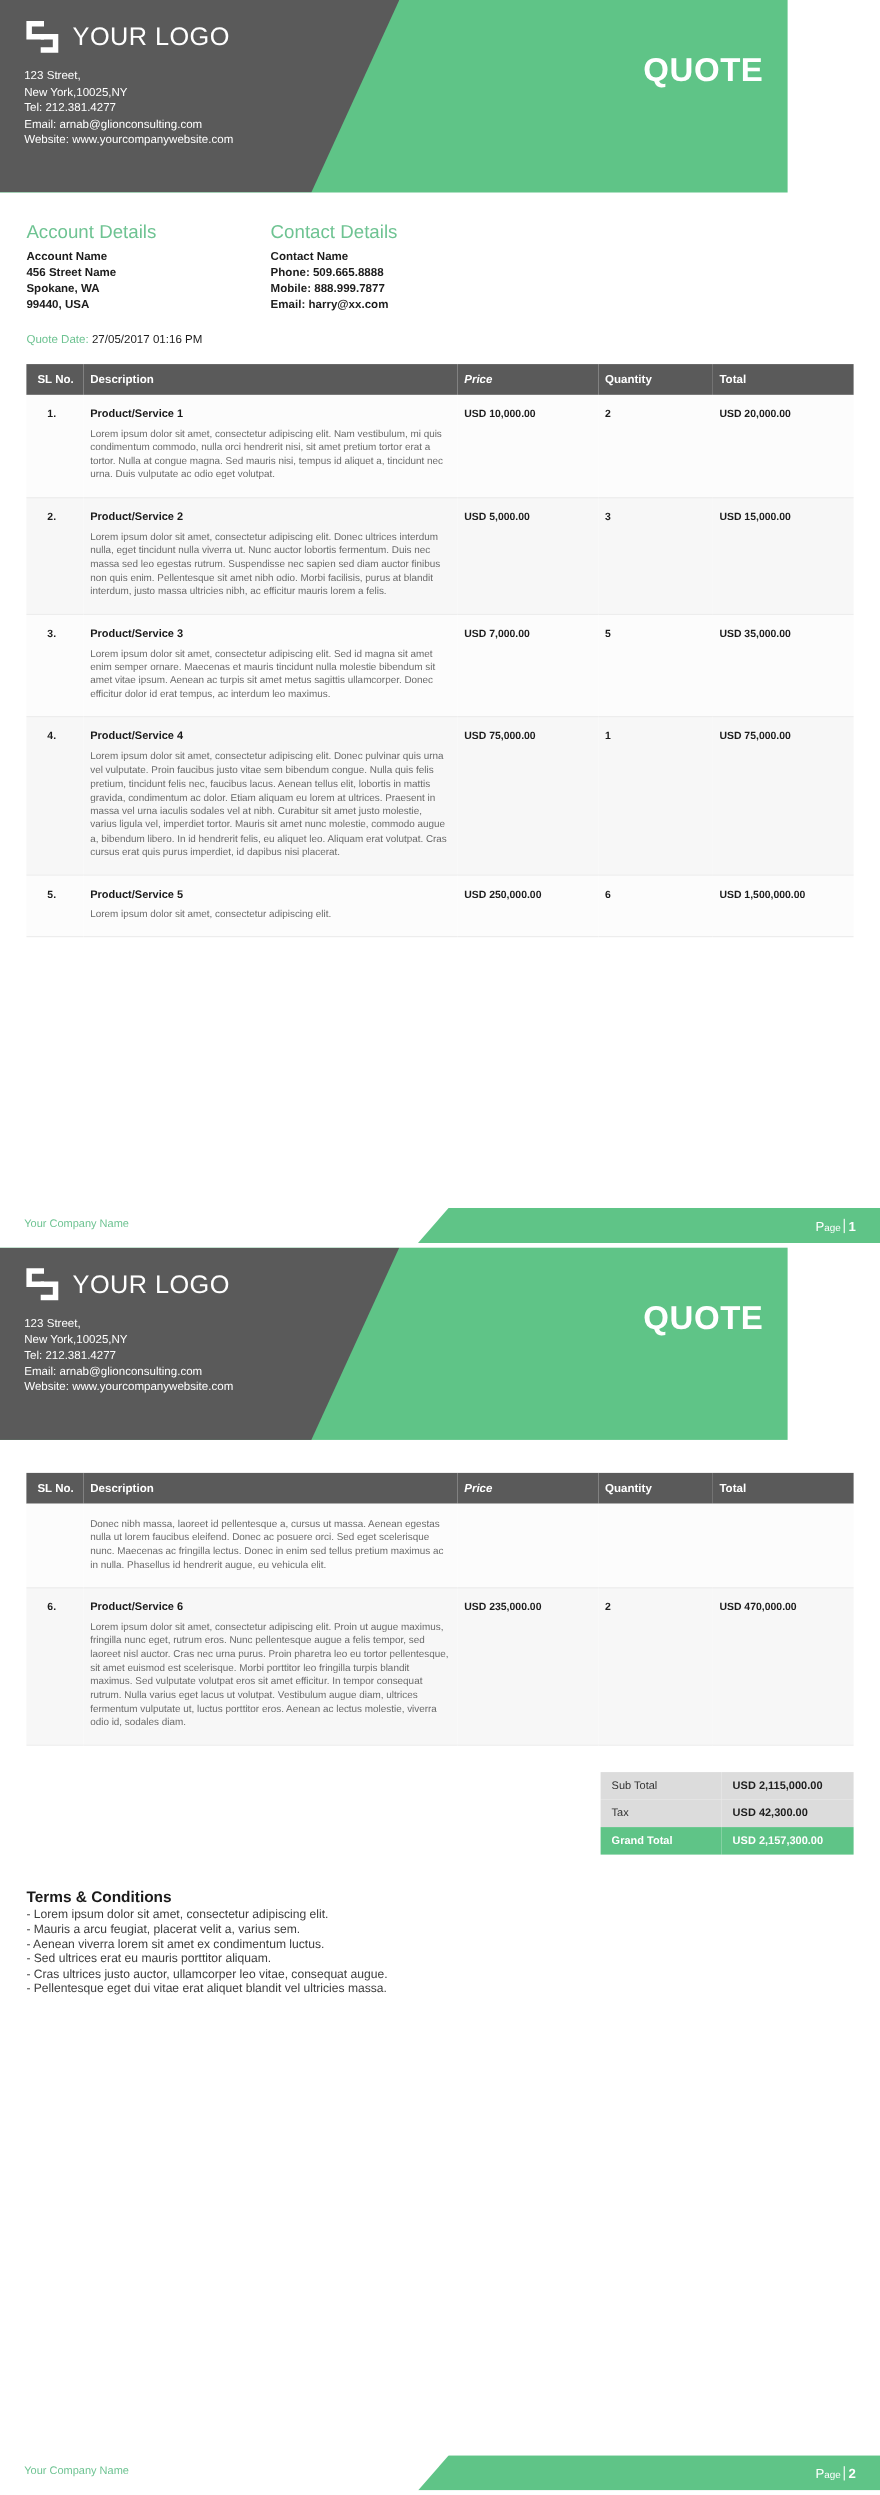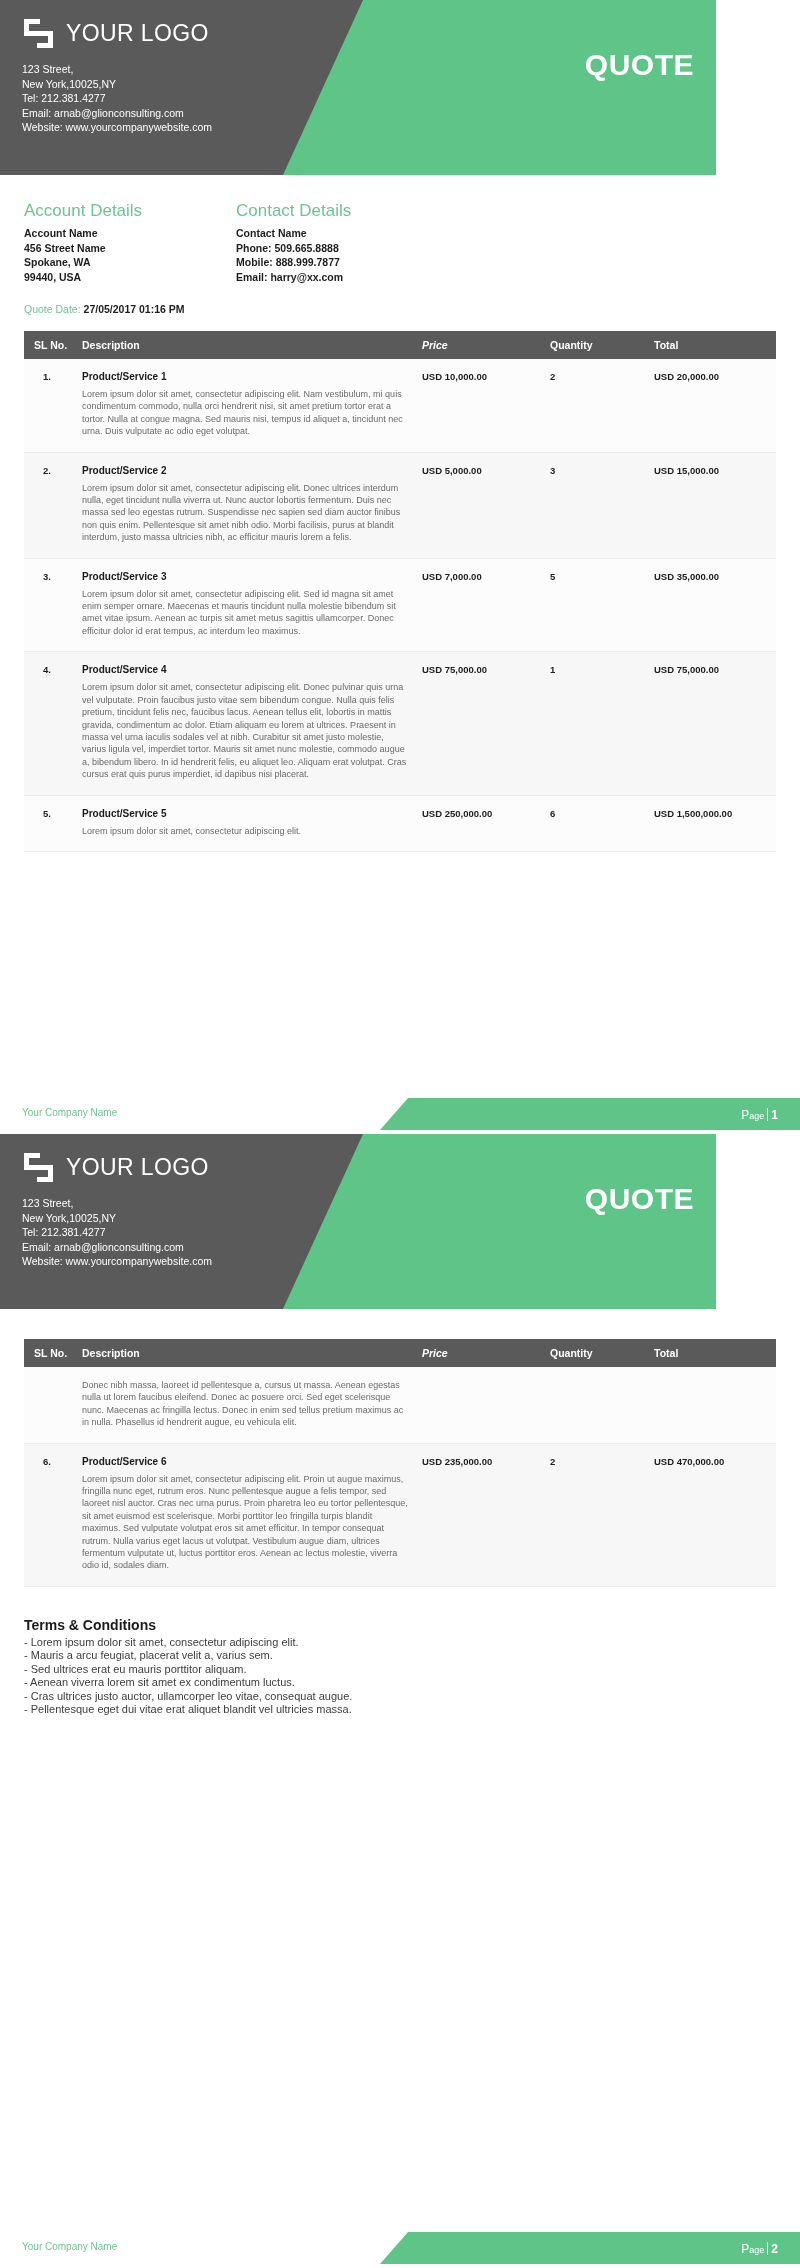--- a/index.html
+++ b/index.html
@@ -72,40 +72,40 @@
     font-weight: 700;
     letter-spacing: 0.5px;
   }
 
   
   .details {
     display: flex;
     padding: 26px 24px 0 24px;
   }
   .details-col { width: 210px; }
-  .details-col.right { margin-left: 2px; }
+  .details-col.right { margin-left: 12px; }
   .details-h {
     color: #6ec392;
     font-size: 17px;
     font-weight: 400;
     margin-bottom: 5px;
   }
   .details-line {
     font-size: 10.5px;
     font-weight: 700;
     line-height: 14.5px;
     color: #1d1d1d;
     white-space: nowrap;
   }
   .quote-date {
     padding: 19px 24px 0 24px;
     font-size: 10.5px;
   }
   .quote-date .qd-label { color: #6ec392; }
-  .quote-date .qd-value { color: #1d1d1d; font-weight: 700; margin-top: 36px; }
+  .quote-date .qd-value { color: #1d1d1d; font-weight: 400; margin-top: 36px; }
 
   
   .table-wrap { padding: 16px 24px 0 24px; }
   .itbl {
     width: 752px;
     border-collapse: collapse;
     table-layout: fixed;
   }
   .itbl thead th {
     background: #5a5a5a;
@@ -419,28 +419,46 @@
             <div class="prod-desc">Lorem ipsum dolor sit amet, consectetur adipiscing elit. Proin ut augue maximus, fringilla nunc eget, rutrum eros. Nunc pellentesque augue a felis tempor, sed laoreet nisl auctor. Cras nec urna purus. Proin pharetra leo eu tortor pellentesque, sit amet euismod est scelerisque. Morbi porttitor leo fringilla turpis blandit maximus. Sed vulputate volutpat eros sit amet efficitur. In tempor consequat rutrum. Nulla varius eget lacus ut volutpat. Vestibulum augue diam, ultrices fermentum vulputate ut, luctus porttitor eros. Aenean ac lectus molestie, viverra odio id, sodales diam.</div>
           </td>
           <td class="cell-num">USD 235,000.00</td>
           <td class="cell-num">2</td>
           <td class="cell-num">USD 470,000.00</td>
         </tr>
       </tbody>
     </table>
   </div>
 
+  <div class="totals-wrap">
+    <table class="totals">
+      <tbody>
+        <tr class="t-norm">
+          <td class="lbl">Sub Total</td>
+          <td class="val">USD 2,115,000.00</td>
+        </tr>
+        <tr class="t-norm">
+          <td class="lbl">Tax</td>
+          <td class="val">USD 42,300.00</td>
+        </tr>
+        <tr class="t-grand">
+          <td class="lbl">Grand Total</td>
+          <td class="val">USD 2,157,300.00</td>
+        </tr>
+      </tbody>
+    </table>
+  </div>
 
   <div class="terms">
     <div class="terms-h">Terms &amp; Conditions</div>
     <ul>
       <li>- Lorem ipsum dolor sit amet, consectetur adipiscing elit.</li>
       <li>- Mauris a arcu feugiat, placerat velit a, varius sem.</li>
+      <li>- Aenean viverra lorem sit amet ex condimentum luctus.</li>
       <li>- Sed ultrices erat eu mauris porttitor aliquam.</li>
-      <li>- Aenean viverra lorem sit amet ex condimentum luctus.</li>
       <li>- Cras ultrices justo auctor, ullamcorper leo vitae, consequat augue.</li>
       <li>- Pellentesque eget dui vitae erat aliquet blandit vel ultricies massa.</li>
     </ul>
   </div>
 
   <div class="footer">
     <div class="footer-band"></div>
     <div class="footer-company">Your Company Name</div>
     <div class="footer-page">
       <span class="pg-word"><span>P</span><span class="sm">age</span></span>

